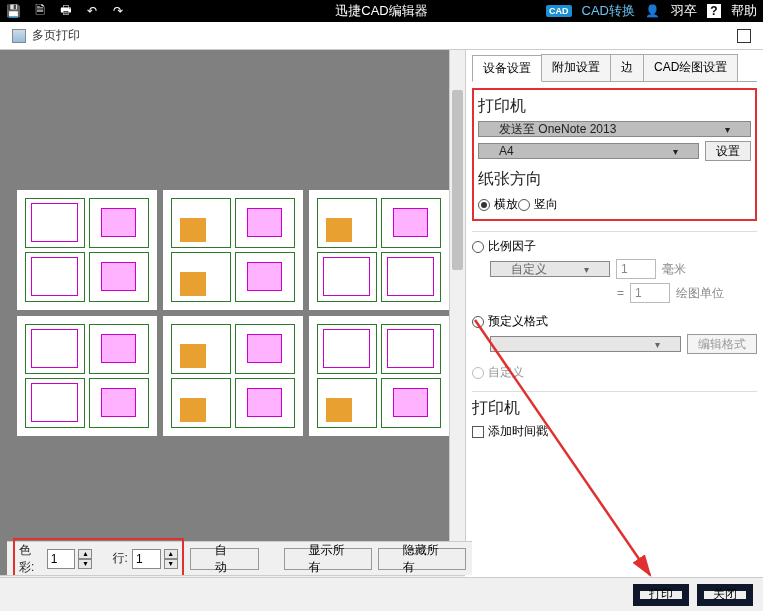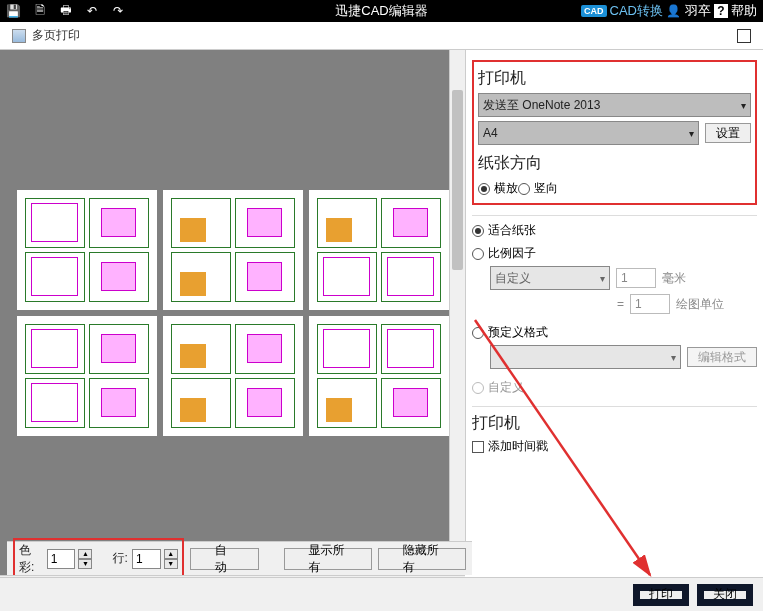--- a/index.html
+++ b/index.html
@@ -2,21 +2,21 @@
 <html><head>
 <meta charset="utf-8">
 <style>
 * { box-sizing: border-box; margin: 0; padding: 0; font-family: "Microsoft YaHei", sans-serif; font-size: 12px; }
 body { width: 763px; height: 611px; background: #fff; overflow: hidden; position: relative; }
 
 .topbar { height: 22px; background: #000; color: #fff; display: flex; align-items: center; position: relative; }
 .topbar .tb-left { display: flex; align-items: center; gap: 10px; padding-left: 6px; }
 .topbar .tb-icon { width: 16px; height: 16px; display: flex; align-items: center; justify-content: center; color: #fff; cursor: pointer; }
 .topbar .tb-title { position: absolute; left: 50%; transform: translateX(-50%); color: #fff; font-size: 13px; }
-.topbar .tb-right { position: absolute; right: 6px; display: flex; align-items: center; gap: 3px; }
+.topbar .tb-right { position: absolute; right: 6px; display: flex; align-items: center; gap: 10px; }
 .cad-badge { background: #1b8fd6; color: #fff; font-weight: bold; font-size: 9px; padding: 1px 3px; border-radius: 2px; }
 .tb-text { color: #fff; font-size: 13px; }
 .tb-text.blue { color: #6cc0f0; }
 .tb-help { background: #fff; color: #000; width: 14px; height: 14px; text-align: center; line-height: 14px; font-weight: bold; }
 
 .dlgbar { height: 28px; background: #fff; border-bottom: 1px solid #ccc; display: flex; align-items: center; justify-content: space-between; padding: 0 12px; }
 .dlgbar .dlg-left { display: flex; align-items: center; gap: 6px; }
 .dlg-icon { width: 14px; height: 14px; border: 1px solid #888; background: linear-gradient(#cde, #9bd); }
 .dlg-title { font-size: 12px; color: #333; }
 .dlg-max { width: 14px; height: 14px; border: 1px solid #333; }
@@ -39,21 +39,21 @@
 
 .right-pane { flex: 1; background: #fff; border-left: 1px solid #ccc; padding: 4px 6px 0 6px; overflow: hidden; }
 .tabs { display: flex; border-bottom: 1px solid #aaa; }
 .tab { padding: 4px 10px; border: 1px solid #aaa; border-bottom: none; margin-right: -1px; background: #f4f4f4; cursor: pointer; white-space: nowrap; }
 .tab.active { background: #fff; border-bottom: 1px solid #fff; position: relative; top: 1px; }
 
 .redbox { border: 2px solid #e03030; padding: 4px 4px 6px 4px; margin-top: 6px; }
 .section-label { font-size: 16px; color: #222; margin-bottom: 4px; margin-top: 2px; }
 .hr { height: 1px; background: #ddd; margin: 10px 0 6px 0; }
 
-.combo { width: 100%; height: 24px; border: 1px solid #888; background: #bdbdbd; color: #222; padding: 0 4px; display: flex; align-items: center; justify-content: space-between; cursor: pointer; }
+.combo { width: 100%; height: 16px; border: 1px solid #888; background: #bdbdbd; color: #222; padding: 0 20px; display: flex; align-items: center; justify-content: space-between; cursor: pointer; }
 .combo.light { background: #e6e6e6; color: #666; }
 .combo .arrow { font-size: 10px; }
 
 .row-flex { display: flex; gap: 6px; align-items: center; margin-top: 4px; }
 .btn-small { height: 20px; padding: 0 10px; border: 1px solid #999; background: #efefef; cursor: pointer; display: flex; align-items: center; white-space: nowrap; font-size: 12px; }
 .btn-small.disabled { color: #999; background: #f4f4f4; cursor: default; }
 
 .radio-row { display: flex; align-items: center; margin-top: 6px; }
 .radio { display: flex; align-items: center; gap: 4px; cursor: pointer; }
 .radio-dot { width: 12px; height: 12px; border: 1px solid #555; border-radius: 50%; position: relative; }
@@ -187,20 +187,26 @@
             </div>
           </div>
       </div>
     </div>
     <div class="scrollbar-v">
         <div class="scroll-thumb-v"></div>
       </div>
   </div>
 
   <div class="right-pane">
+    <div class="tabs">
+      <div class="tab active">设备设置</div>
+      <div class="tab">附加设置</div>
+      <div class="tab">边</div>
+      <div class="tab">CAD绘图设置</div>
+    </div>
 
     <div class="redbox">
       <div class="section-label">打印机</div>
       <div class="combo">
         <span>发送至 OneNote 2013</span>
         <span class="arrow">▾</span>
       </div>
       <div class="row-flex">
         <div class="combo" style="flex:1">
           <span>A4</span>
@@ -216,24 +222,20 @@
         </div>
         <div class="radio">
           <div class="radio-dot"></div>
           <span>竖向</span>
         </div>
       </div>
     </div>
 
     <div class="hr"></div>
 
-    <div class="radio" style="margin-top:4px">
-      <div class="radio-dot checked"></div>
-      <span>适合纸张</span>
-    </div>
     <div class="radio" style="margin-top:6px">
       <div class="radio-dot"></div>
       <span>比例因子</span>
     </div>
     <div class="row-flex" style="margin-left:18px">
       <div class="combo light" style="width:120px">
         <span>自定义</span>
         <span class="arrow">▾</span>
       </div>
       <div class="num-field">1</div>

